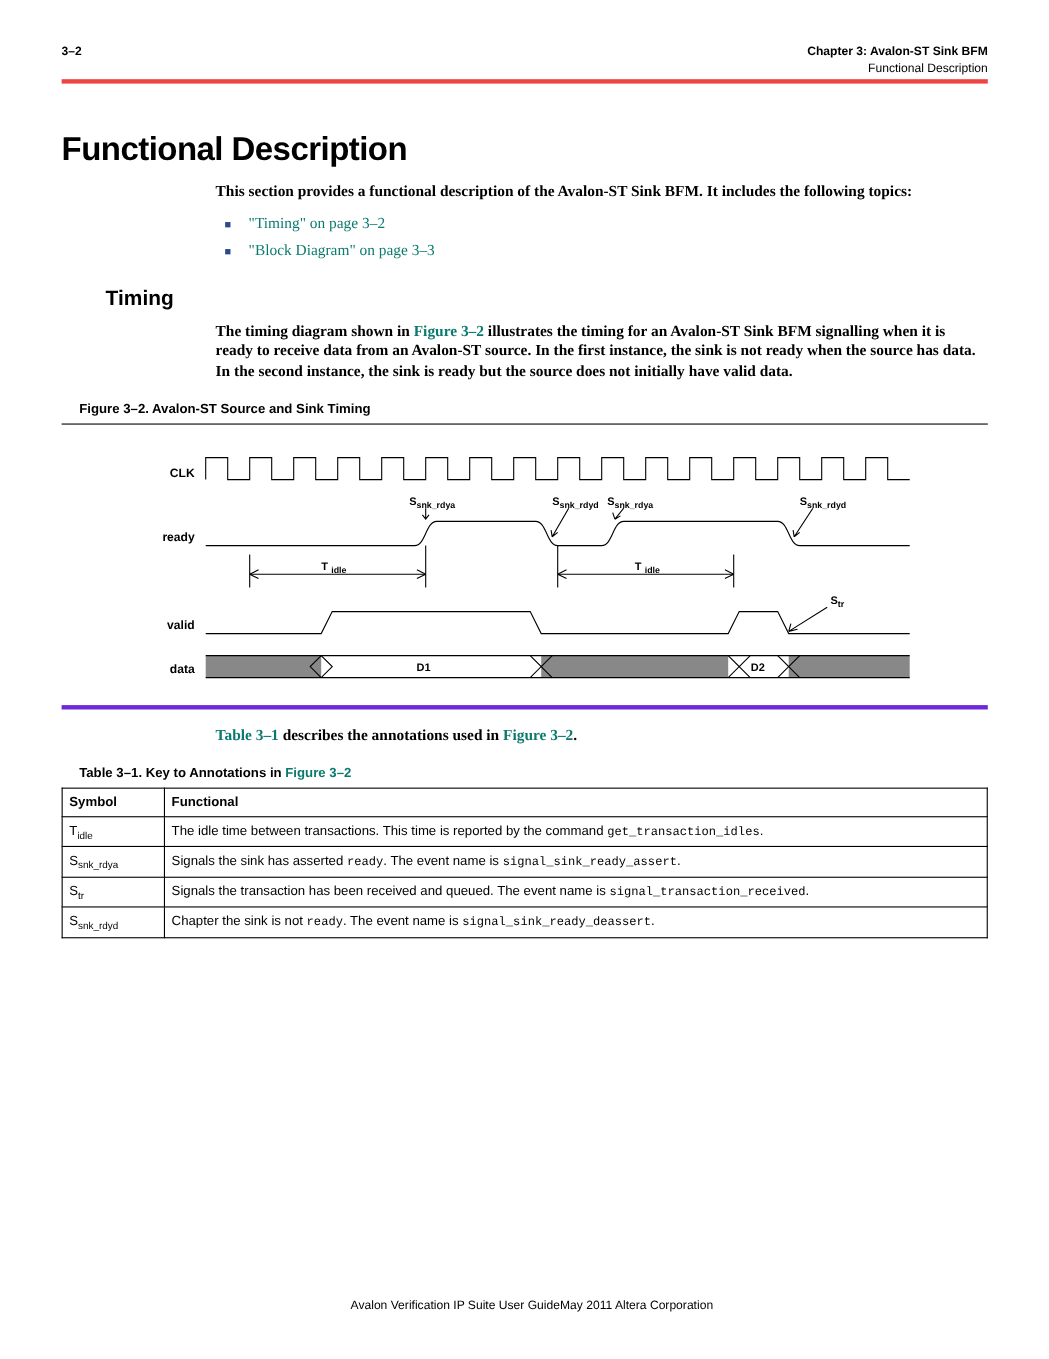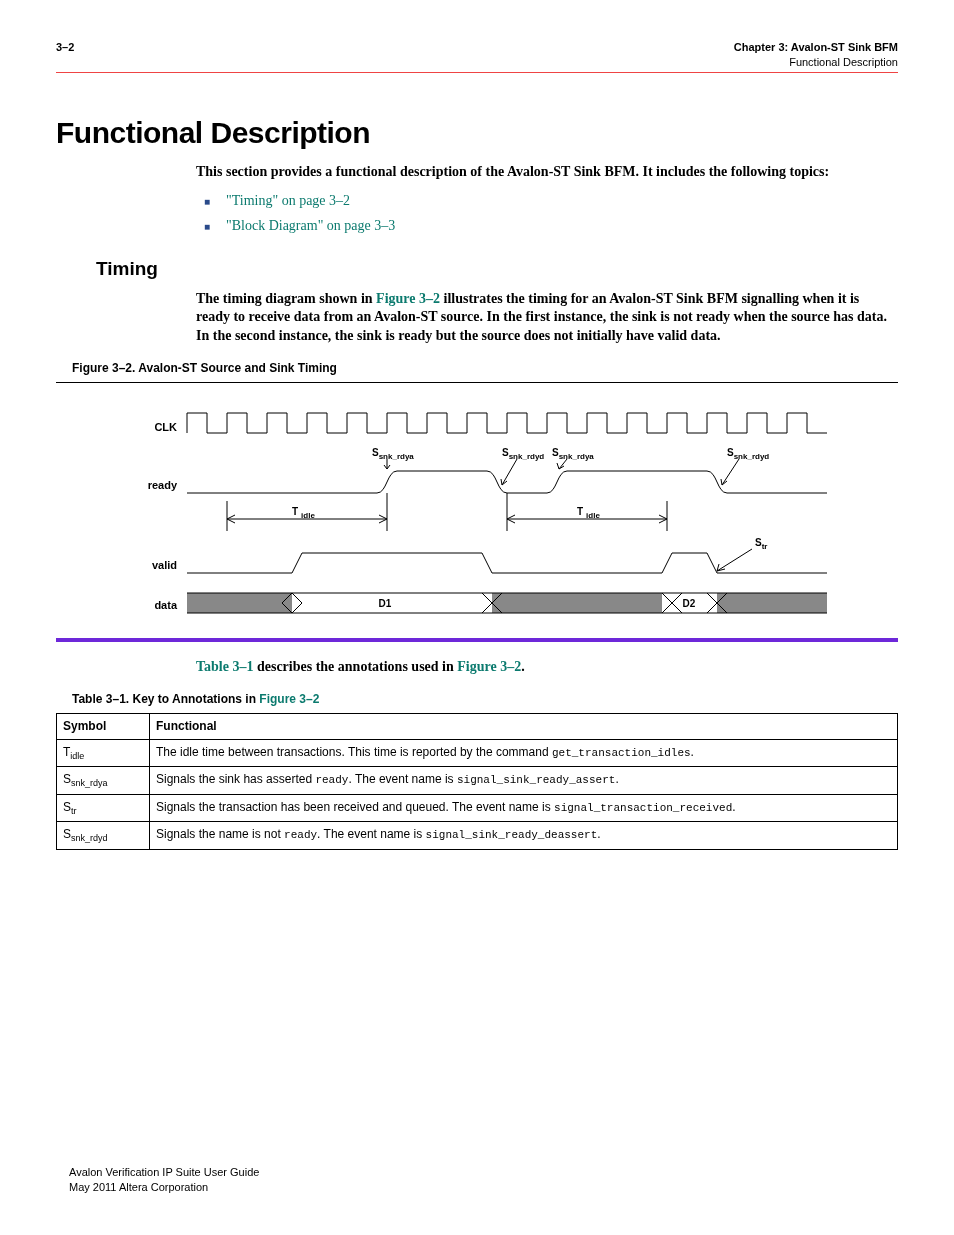--- a/index.html
+++ b/index.html
@@ -10,21 +10,21 @@
     box-sizing: border-box;
     color: #000;
     font-size: 14px;
     line-height: 1.35;
   }
   .header-row {
     display: flex;
     justify-content: space-between;
     font-family: Arial, Helvetica, sans-serif;
     font-size: 11px;
-    border-bottom: 1px solid #ef4444;
+    border-bottom: 4px solid #ef4444;
     padding-bottom: 2px;
     margin-bottom: 40px;
   }
   .header-left { font-weight: bold; }
   .header-right { text-align: right; }
   .header-right .chap { font-weight: bold; }
   h1.section-title {
     font-family: Arial, Helvetica, sans-serif;
     font-weight: 900;
     font-size: 30px;
@@ -99,28 +99,27 @@
   }
   table.anno th {
     font-weight: bold;
     text-align: left;
   }
   .sym { font-family: Arial, Helvetica, sans-serif; }
   .sub { font-size: 9px; vertical-align: sub; }
   .mono { font-family: "Courier New", monospace; font-size: 11px; }
   .footer-row {
     display: flex;
-    justify-content: flex-end;
+    justify-content: center;
     font-family: Arial, Helvetica, sans-serif;
     font-size: 11px;
     position: absolute;
     bottom: 40px;
     left: 69px;
     right: 56px;
-    flex-direction: column;
   }
 </style>
 </head>
 <body>
 
 <div class="header-row">
   <div class="header-left">3–2</div>
   <div class="header-right">
     <div class="chap">Chapter 3: Avalon-ST Sink BFM</div>
     <div>Functional Description</div>
@@ -230,21 +229,21 @@
     <tr>
       <td class="sym"><span>S</span><span class="sub">snk_rdya</span></td>
       <td><span>Signals the sink has asserted </span><span class="mono">ready</span><span>. The event name is </span><span class="mono">signal_sink_ready_assert</span><span>.</span></td>
     </tr>
     <tr>
       <td class="sym"><span>S</span><span class="sub">tr</span></td>
       <td><span>Signals the transaction has been received and queued. The event name is </span><span class="mono">signal_transaction_received</span><span>.</span></td>
     </tr>
     <tr>
       <td class="sym"><span>S</span><span class="sub">snk_rdyd</span></td>
-      <td><span>Signals the name is not </span><span class="mono">ready</span><span>. The event name is </span><span class="mono">signal_sink_ready_deassert</span><span>.</span></td>
+      <td><span>Chapter the sink is not </span><span class="mono">ready</span><span>. The event name is </span><span class="mono">signal_sink_ready_deassert</span><span>.</span></td>
     </tr>
   </tbody>
 </table>
 
 <div class="footer-row">
   <div>Avalon Verification IP Suite User Guide</div>
   <div>May 2011   Altera Corporation</div>
 </div>
 
 </body></html>

